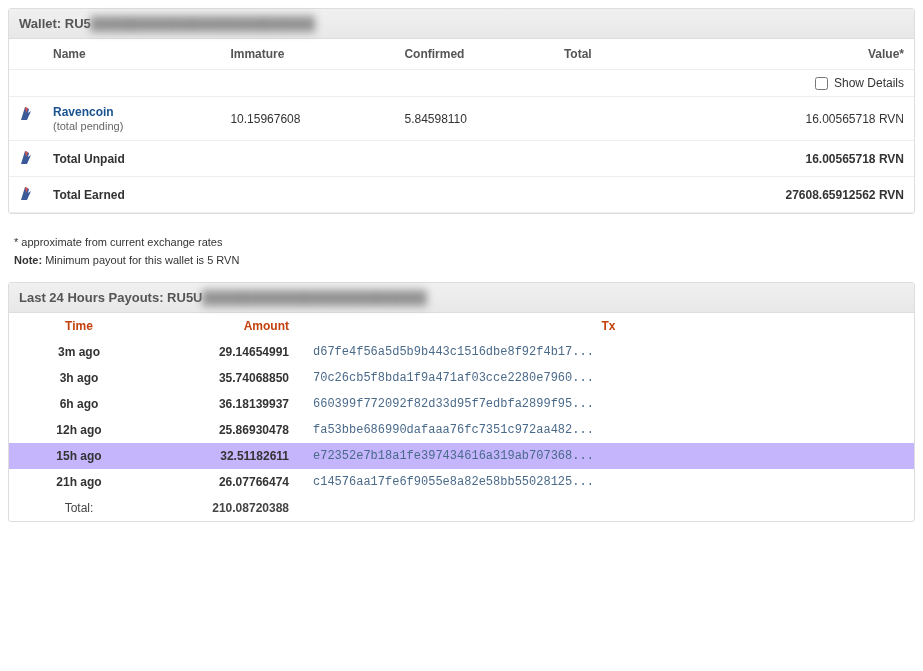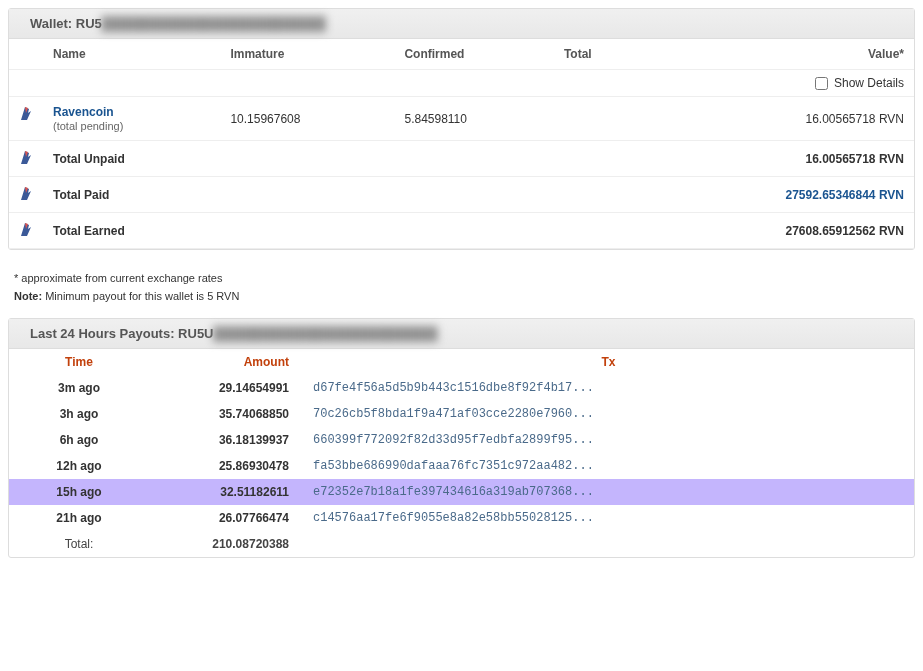--- a/index.html
+++ b/index.html
@@ -2,21 +2,21 @@
 <html><head>
   <meta charset="utf-8">
   <style>
     * { box-sizing: border-box; margin: 0; padding: 0; }
     body { font-family: Arial, Helvetica, sans-serif; font-size: 12px; color: #333; background: #fff; padding: 8px; }
     
     .panel { border: 1px solid #ddd; border-radius: 3px; margin-bottom: 18px; }
     .panel-header {
       background: linear-gradient(#f0f0f0, #e8e8e8);
       border-bottom: 1px solid #ddd;
-      padding: 7px 21px;
+      padding: 7px 10px;
       font-size: 13px;
       color: #555;
       font-weight: bold;
     }
     .panel-header .blur { filter: blur(4px); letter-spacing: 1px; color: #888; }
     
     table { width: 100%; border-collapse: collapse; }
     .wallet-table th, .wallet-table td { padding: 8px 10px; text-align: left; border-bottom: 1px solid #eee; }
     .wallet-table th { color: #555; font-weight: bold; font-size: 12px; border-bottom: 1px solid #eee; }
     .wallet-table th.right, .wallet-table td.right { text-align: right; }
@@ -116,47 +116,30 @@
               </svg>
           </span>
         </td>
         <td class="bold name-col">Total Unpaid</td>
         <td></td>
           <td></td>
           <td></td>
         <td class="right bold">16.00565718 RVN</td>
       </tr>
 
+
       <tr>
         <td class="icon-cell">
           <span class="bird-icon">
             <svg viewBox="0 0 14 16" width="14" height="16">
                 <path d="M2 15 L6 2 L10 4 L9 8 L12 6 L8 15 Z" fill="#3b5998"></path>
                 <path d="M6 2 L9 3 L7 8 Z" fill="#d9534f"></path>
               </svg>
           </span>
         </td>
-        <td class="bold name-col">Total Paid</td>
-        <td></td>
-          <td></td>
-          <td></td>
-        <td class="right bold">
-          <a href="#" class="link-val">27592.65346844 RVN</a>
-        </td>
-      </tr>
-
-      <tr>
-        <td class="icon-cell">
-          <span class="bird-icon">
-            <svg viewBox="0 0 14 16" width="14" height="16">
-                <path d="M2 15 L6 2 L10 4 L9 8 L12 6 L8 15 Z" fill="#3b5998"></path>
-                <path d="M6 2 L9 3 L7 8 Z" fill="#d9534f"></path>
-              </svg>
-          </span>
-        </td>
         <td class="bold name-col">Total Earned</td>
         <td></td>
           <td></td>
           <td></td>
         <td class="right bold">27608.65912562 RVN</td>
       </tr>
     </tbody>
   </table>
 </div>
 

